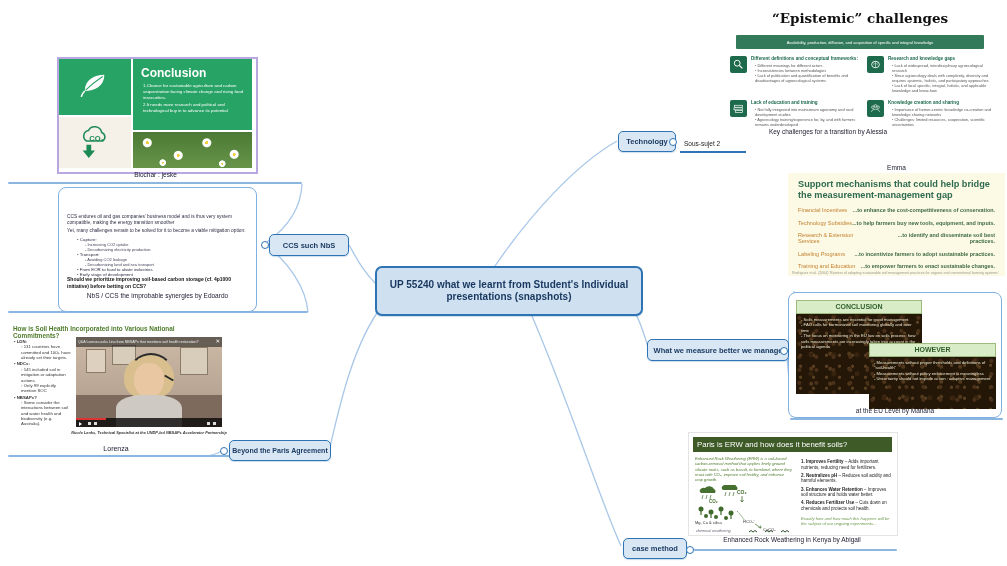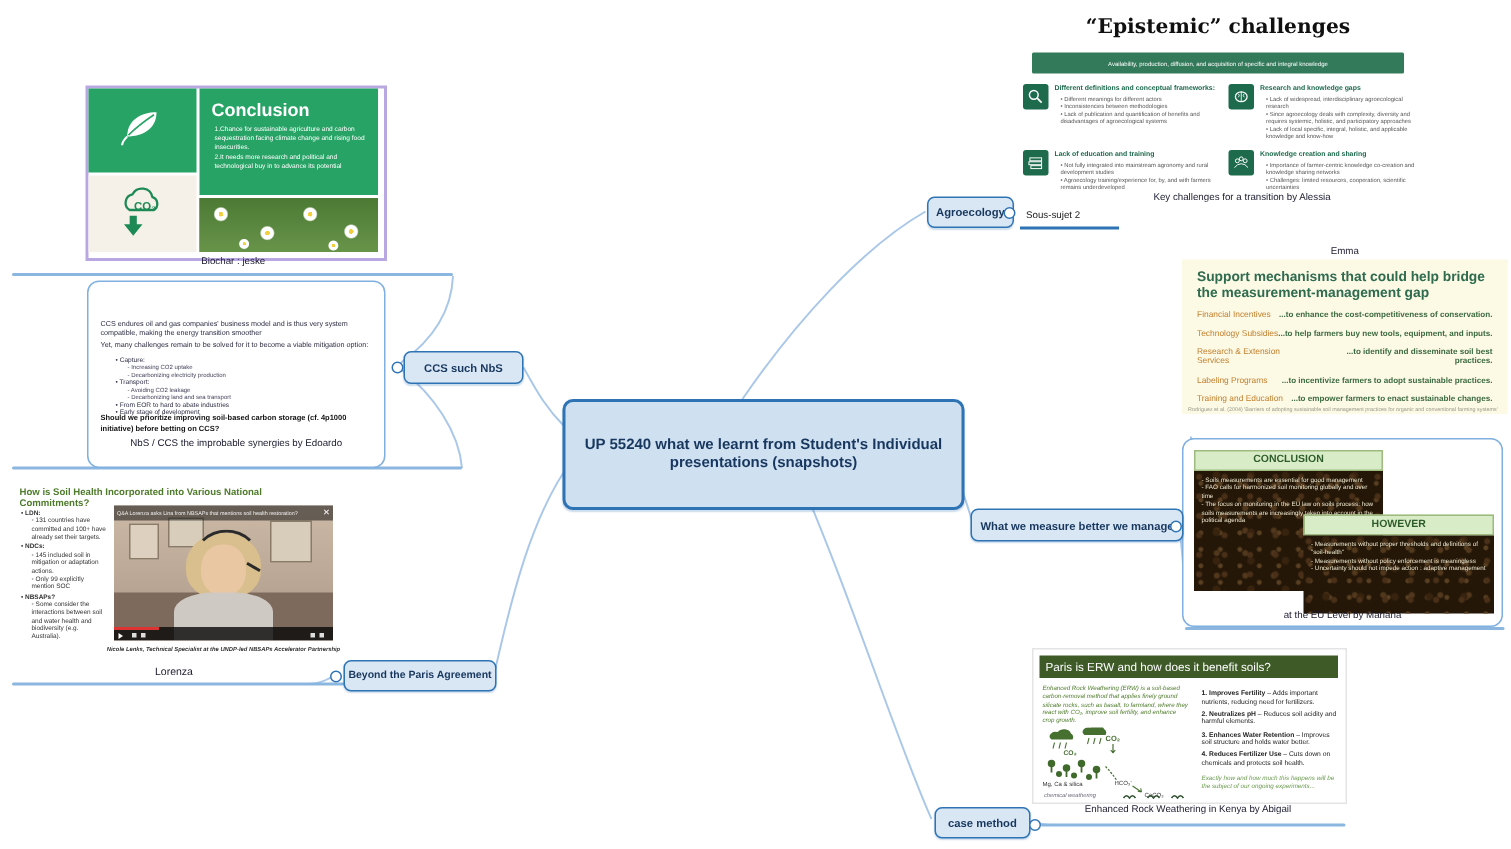--- a/index.html
+++ b/index.html
@@ -4,21 +4,21 @@
 <style>
   html,body{margin:0;padding:0;}
   body{width:1007px;height:566px;position:relative;background:#fff;
        font-family:"Liberation Sans",sans-serif;overflow:hidden;}
   .abs{position:absolute;}
   
   .node{position:absolute;display:flex;align-items:center;justify-content:center;
         background:#d9e7f5;border:1.5px solid #2e74b5;border-radius:5px;
         color:#17375e;font-weight:bold;text-align:center;z-index:3;
         box-shadow:0 1px 1px rgba(46,116,181,.25);}
-  .central{background:#cfe0f1;border-width:2px;border-radius:7px;font-size:10px;line-height:1.25;padding:14px 6px;}
+  .central{background:#cfe0f1;border-width:2px;border-radius:7px;font-size:10px;line-height:1.25;padding:2px 6px;}
   .dot{position:absolute;width:6px;height:6px;border:1px solid #2e74b5;background:#fff;border-radius:50%;z-index:4;}
   .uline{position:absolute;height:2px;background:#8ab6e0;border-radius:1px;z-index:1;}
   .cap{position:absolute;font-size:6.5px;color:#1b1b2f;text-align:center;z-index:2;}
   .slide{position:absolute;background:#fff;z-index:2;}
   svg.branches{position:absolute;left:0;top:0;z-index:0;}
   
   .epi-title{font-family:"DejaVu Serif",serif;font-weight:bold;font-size:13.5px;color:#101010;text-align:center;}
   .epi-banner{background:#337a5b;color:#fff;font-size:4px;text-align:center;border-radius:1px;
               display:flex;align-items:center;justify-content:center;}
   .quad{position:absolute;display:flex;gap:4px;width:128px;}
@@ -97,29 +97,29 @@
 <div class="uline" style="left:790px;top:418px;width:213px"></div>
 <div class="uline" style="left:694px;top:549px;width:203px"></div>
 
 <div class="dot" style="left:669px;top:138px"></div>
 <div class="dot" style="left:261px;top:241px"></div>
 <div class="dot" style="left:220px;top:447px"></div>
 <div class="dot" style="left:780px;top:347px"></div>
 <div class="dot" style="left:686px;top:546px"></div>
 
 <div class="node central" style="left:375px;top:266px;width:252px;height:42px">UP 55240 what we learnt from Student's Individual presentations (snapshots)</div>
-<div class="node" style="left:618px;top:131px;width:56px;height:19px;font-size:7.5px">Agroecology</div>
+<div class="node" style="left:618px;top:131px;width:56px;height:19px;font-size:7.5px">Technology</div>
 <div class="abs" style="left:680px;top:136px;width:62px;height:15px;background:#fff;border-bottom:2px solid #2e74b5;
      font-size:6.5px;color:#222;display:flex;align-items:center;padding-left:4px;z-index:3">Sous-sujet 2</div>
 <div class="node" style="left:269px;top:234px;width:78px;height:20px;font-size:7.5px">CCS such NbS</div>
 <div class="node" style="left:647px;top:339px;width:140px;height:20px;font-size:7.5px">What we measure better we manage</div>
 <div class="node" style="left:229px;top:440px;width:100px;height:19px;font-size:7px">Beyond the Paris Agreement</div>
 <div class="node" style="left:623px;top:538px;width:62px;height:19px;font-size:7.5px">case method</div>
 
-<div class="slide" style="left:674px;top:8px;width:276px;height:132px">
+<div class="slide" style="left:722px;top:8px;width:276px;height:132px">
   <div class="epi-title abs" style="left:0;top:2px;width:276px">“Epistemic” challenges</div>
   <div class="epi-banner abs" style="left:14px;top:27px;width:248px;height:14px">Availability, production, diffusion, and acquisition of specific and integral knowledge</div>
   <div class="quad" style="left:8px;top:48px">
     <div class="quad-icon">
       <svg width="13" height="13" viewBox="0 0 20 20">
           <circle cx="8" cy="8" r="4.5" fill="none" stroke="#fff" stroke-width="1.5"></circle>
           <line x1="11.5" y1="11.5" x2="16" y2="16" stroke="#fff" stroke-width="1.8"></line>
         </svg>
     </div>
     <div>

